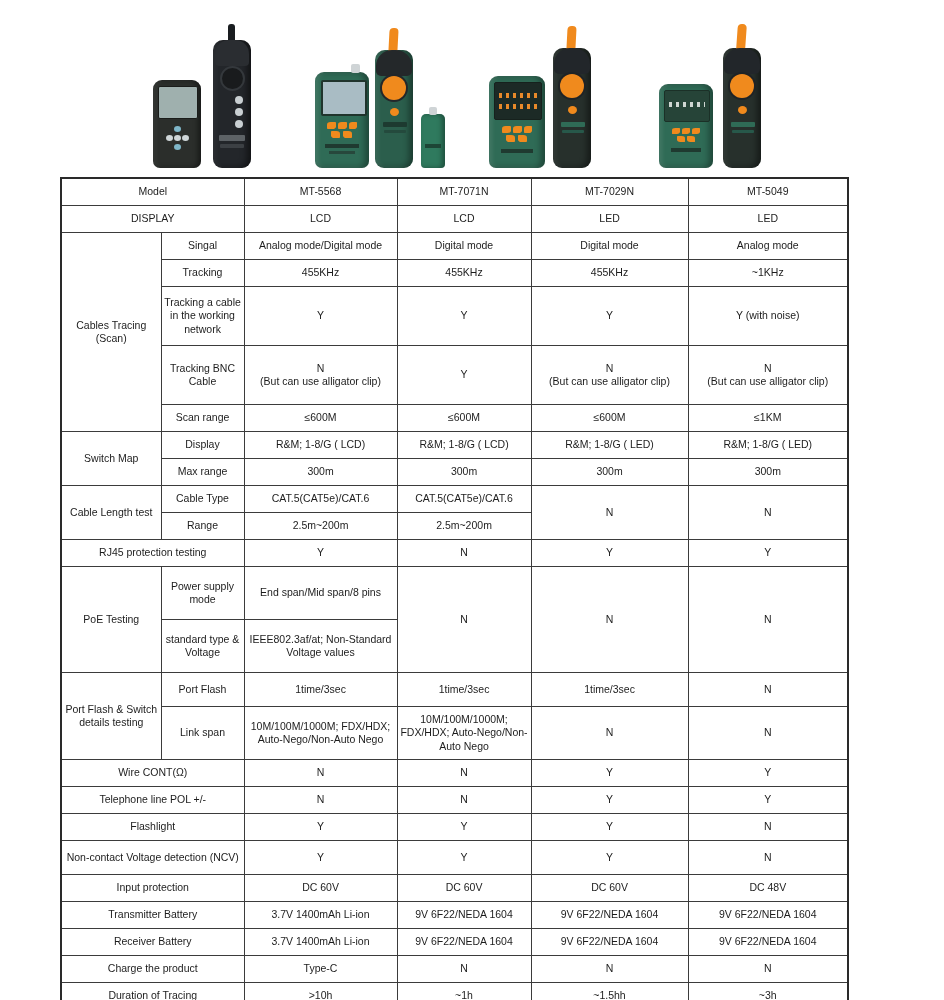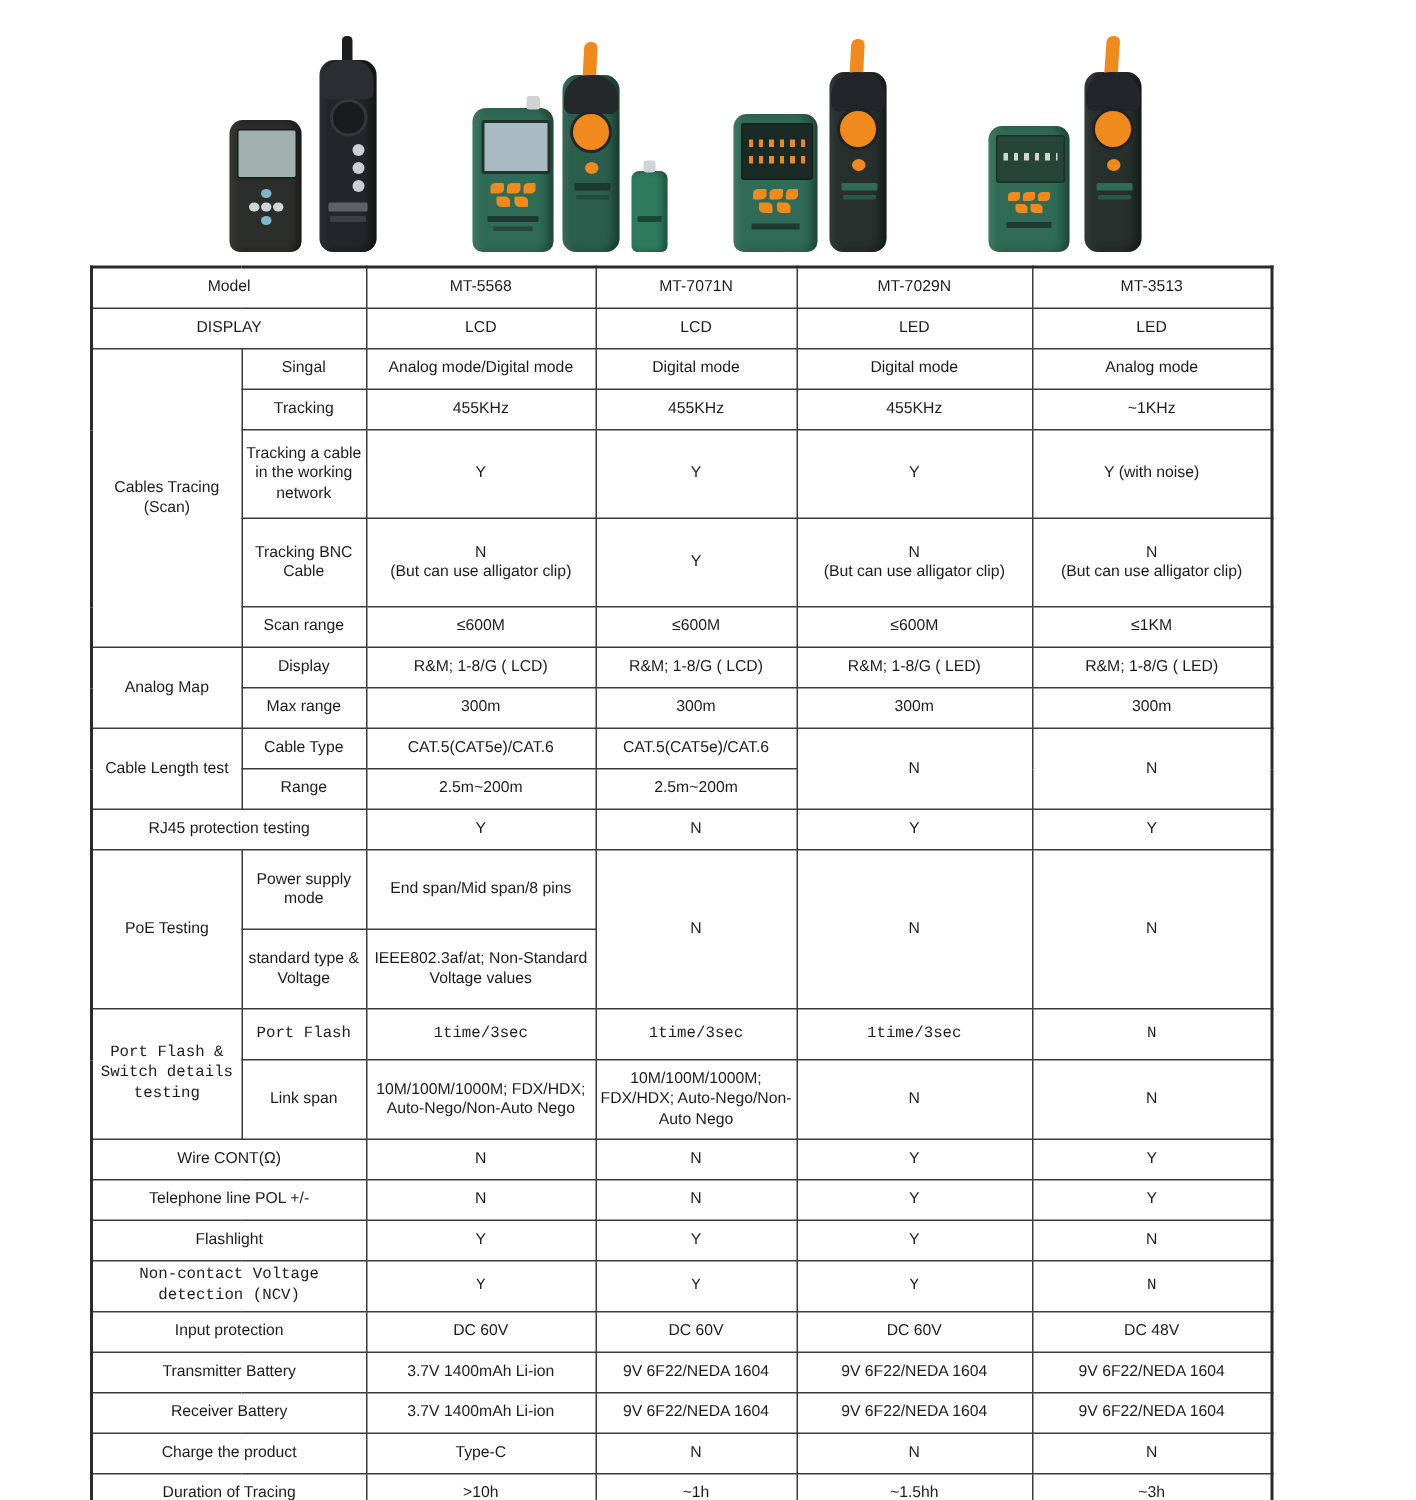--- a/index.html
+++ b/index.html
@@ -119,21 +119,21 @@
   col.c-group  { width: 100px; }
   col.c-sub    { width: 83px; }
   col.c-7076   { width: 153px; }
   col.c-7071n  { width: 134px; }
   col.c-7029n  { width: 157px; }
   col.c-7028   { width: 160px; }
 
   .r-tall td { height: 46px; }
   .r-xtall td { height: 52px; }
   .r-norm td { height: 20px; }
-  .r-mid td { height: 27px; font-family: Liberation Mono, monospace; }
+  .r-mid td { height: 27px; }
 </style>
 </head>
 <body>
 
 <div id="page">
 
   <div id="gallery">
 
     <div class="product">
       <div class="devices">
@@ -260,21 +260,21 @@
           <col class="c-7029n">
           <col class="c-7028">
       </colgroup>
       <tbody>
 
       <tr class="r-norm">
         <td colspan="2">Model</td>
         <td>MT-5568</td>
         <td>MT-7071N</td>
         <td>MT-7029N</td>
-        <td>MT-3513</td>
+        <td>MT-5049</td>
       </tr>
 
       <tr class="r-norm">
         <td colspan="2">DISPLAY</td>
         <td>LCD</td>
         <td>LCD</td>
         <td>LED</td>
         <td>LED</td>
       </tr>
 
@@ -322,21 +322,21 @@
 
       <tr class="r-norm">
         <td>Scan range</td>
         <td>≤600M</td>
         <td>≤600M</td>
         <td>≤600M</td>
         <td>≤1KM</td>
       </tr>
 
       <tr class="r-norm">
-        <td rowspan="2">Analog Map</td>
+        <td rowspan="2">Switch Map</td>
         <td>Display</td>
         <td>R&amp;M; 1-8/G ( LCD)</td>
         <td>R&amp;M; 1-8/G ( LCD)</td>
         <td>R&amp;M; 1-8/G ( LED)</td>
         <td>R&amp;M; 1-8/G ( LED)</td>
       </tr>
 
       <tr class="r-norm">
         <td>Max range</td>
         <td>300m</td>

